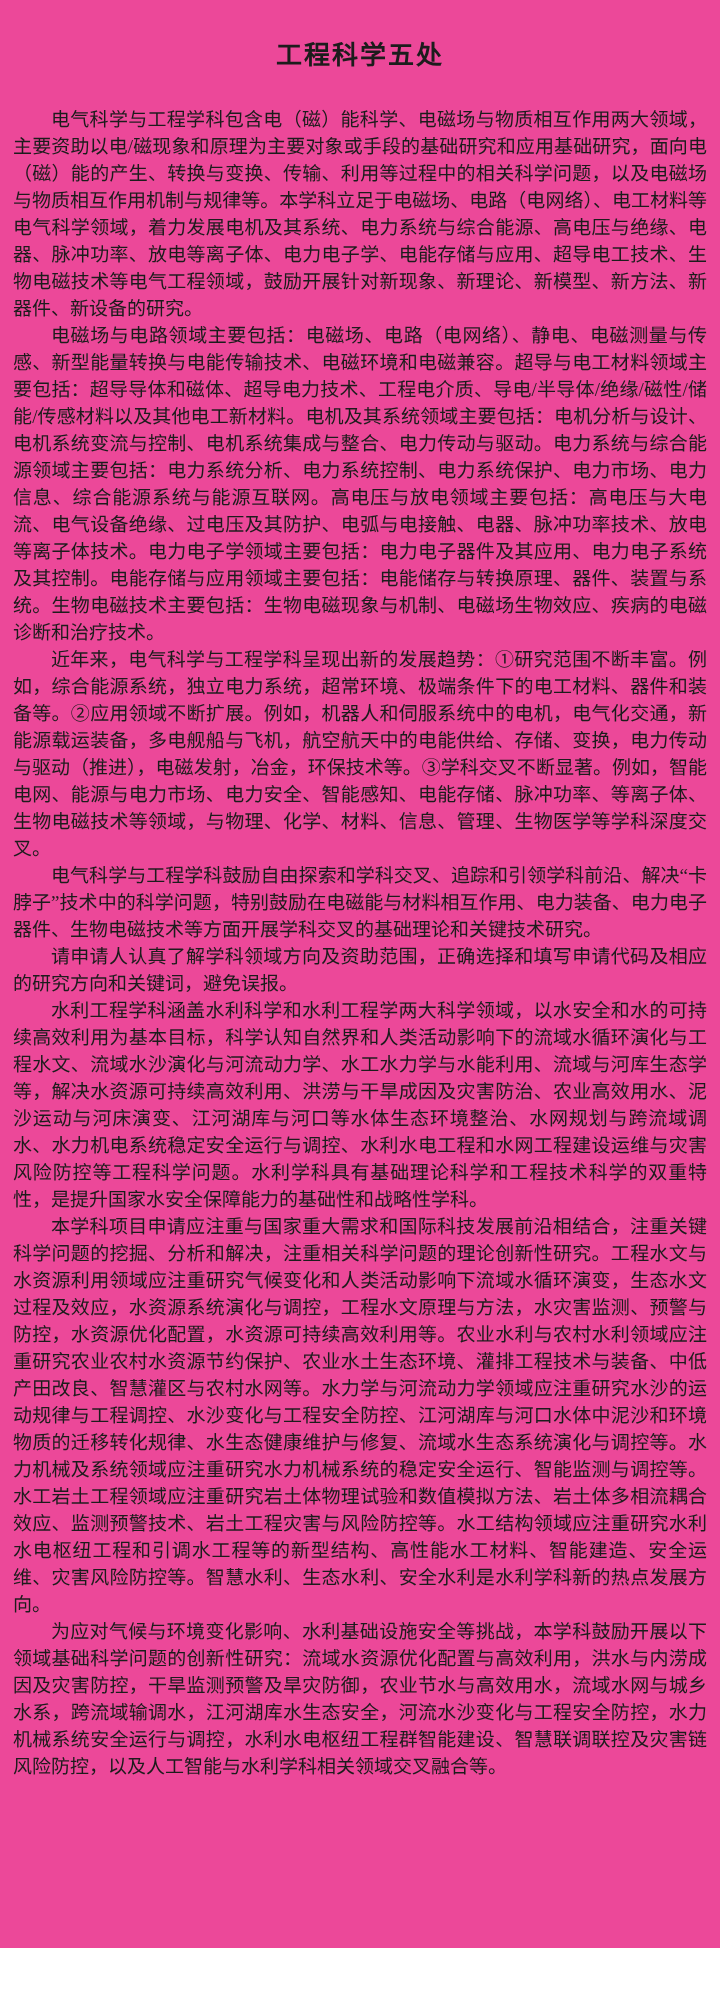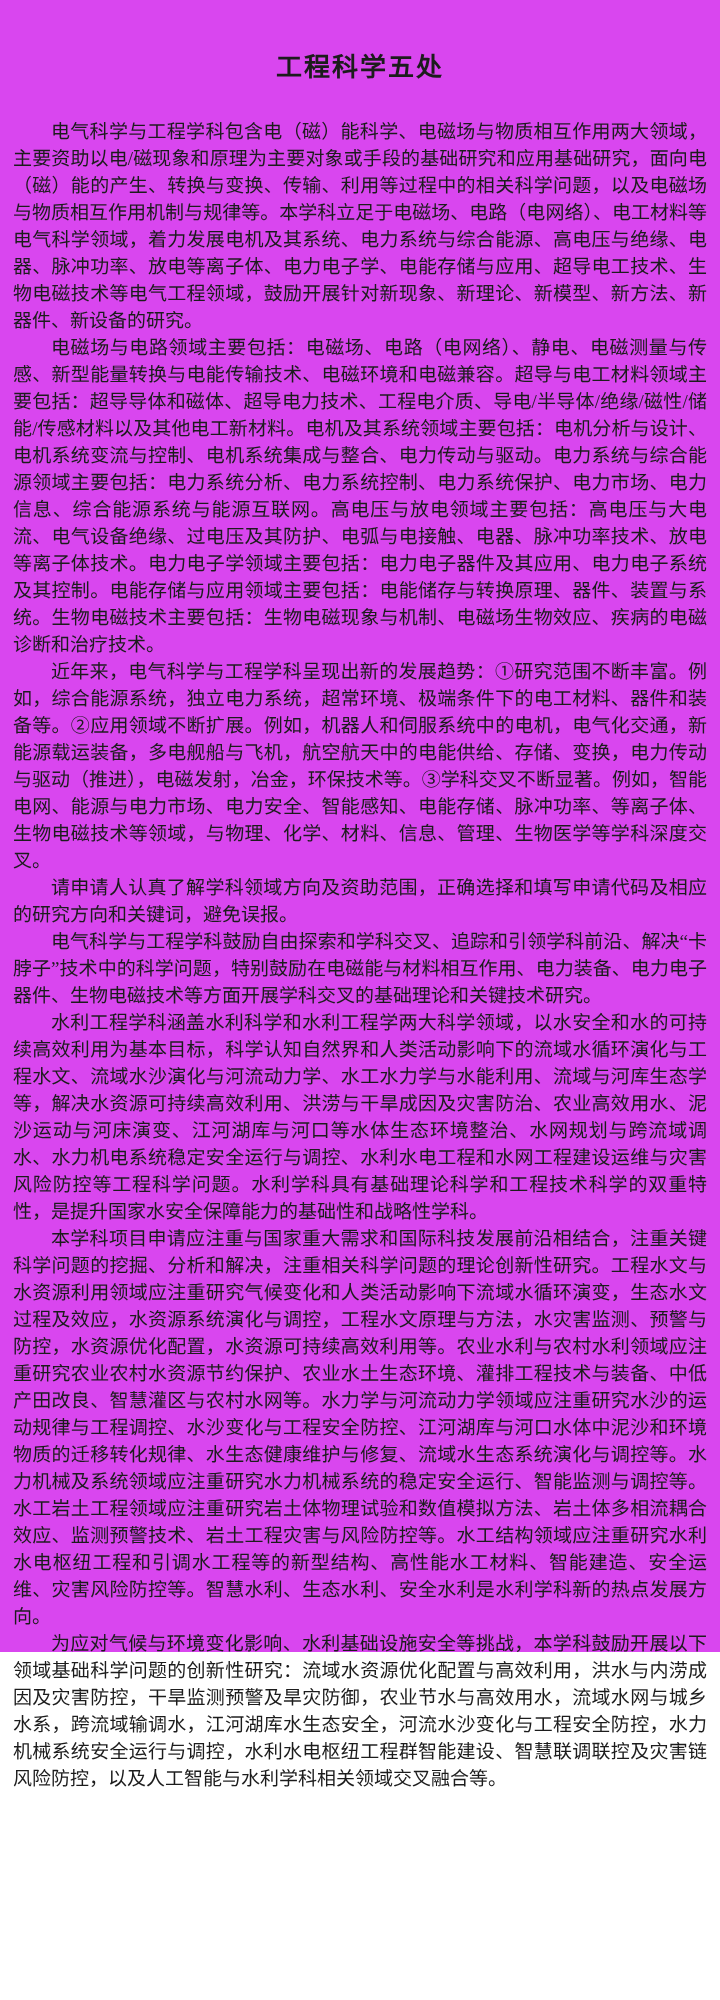--- a/index.html
+++ b/index.html
@@ -10,23 +10,23 @@
   body {
     width: 720px;
     height: 2000px;
     overflow: hidden;
     color: #1c1c1c;
     font-family: "Liberation Serif", "DejaVu Serif", serif;
   }
   .page {
     box-sizing: border-box;
     width: 720px;
-    height: 1652px;
-    padding: 54px 13px 0 13px;
-    background: #d946ef;
+    height: 1948px;
+    padding: 42px 13px 0 13px;
+    background: #ec4899;
   }
   .doc-title {
     font-size: 26px;
     line-height: 28px;
     font-weight: bold;
     text-align: center;
     margin: 0 0 36px 0;
     letter-spacing: 2px;
   }
   .section-heading {
@@ -50,22 +50,22 @@
 <body>
 
 <div class="page">
 
   <h1 class="doc-title">工程科学五处</h1>
 
   <section>
     <p class="body-para">电气科学与工程学科包含电（磁）能科学、电磁场与物质相互作用两大领域，主要资助以电/磁现象和原理为主要对象或手段的基础研究和应用基础研究，面向电（磁）能的产生、转换与变换、传输、利用等过程中的相关科学问题，以及电磁场与物质相互作用机制与规律等。本学科立足于电磁场、电路（电网络）、电工材料等电气科学领域，着力发展电机及其系统、电力系统与综合能源、高电压与绝缘、电器、脉冲功率、放电等离子体、电力电子学、电能存储与应用、超导电工技术、生物电磁技术等电气工程领域，鼓励开展针对新现象、新理论、新模型、新方法、新器件、新设备的研究。</p>
     <p class="body-para">电磁场与电路领域主要包括：电磁场、电路（电网络）、静电、电磁测量与传感、新型能量转换与电能传输技术、电磁环境和电磁兼容。超导与电工材料领域主要包括：超导导体和磁体、超导电力技术、工程电介质、导电/半导体/绝缘/磁性/储能/传感材料以及其他电工新材料。电机及其系统领域主要包括：电机分析与设计、电机系统变流与控制、电机系统集成与整合、电力传动与驱动。电力系统与综合能源领域主要包括：电力系统分析、电力系统控制、电力系统保护、电力市场、电力信息、综合能源系统与能源互联网。高电压与放电领域主要包括：高电压与大电流、电气设备绝缘、过电压及其防护、电弧与电接触、电器、脉冲功率技术、放电等离子体技术。电力电子学领域主要包括：电力电子器件及其应用、电力电子系统及其控制。电能存储与应用领域主要包括：电能储存与转换原理、器件、装置与系统。生物电磁技术主要包括：生物电磁现象与机制、电磁场生物效应、疾病的电磁诊断和治疗技术。</p>
     <p class="body-para">近年来，电气科学与工程学科呈现出新的发展趋势：①研究范围不断丰富。例如，综合能源系统，独立电力系统，超常环境、极端条件下的电工材料、器件和装备等。②应用领域不断扩展。例如，机器人和伺服系统中的电机，电气化交通，新能源载运装备，多电舰船与飞机，航空航天中的电能供给、存储、变换，电力传动与驱动（推进），电磁发射，冶金，环保技术等。③学科交叉不断显著。例如，智能电网、能源与电力市场、电力安全、智能感知、电能存储、脉冲功率、等离子体、生物电磁技术等领域，与物理、化学、材料、信息、管理、生物医学等学科深度交叉。</p>
+    <p class="body-para">电气科学与工程学科鼓励自由探索和学科交叉、追踪和引领学科前沿、解决“卡脖子”技术中的科学问题，特别鼓励在电磁能与材料相互作用、电力装备、电力电子器件、生物电磁技术等方面开展学科交叉的基础理论和关键技术研究。</p>
     <p class="body-para">请申请人认真了解学科领域方向及资助范围，正确选择和填写申请代码及相应的研究方向和关键词，避免误报。</p>
-    <p class="body-para">电气科学与工程学科鼓励自由探索和学科交叉、追踪和引领学科前沿、解决“卡脖子”技术中的科学问题，特别鼓励在电磁能与材料相互作用、电力装备、电力电子器件、生物电磁技术等方面开展学科交叉的基础理论和关键技术研究。</p>
   </section>
 
   <section>
     <p class="body-para">水利工程学科涵盖水利科学和水利工程学两大科学领域，以水安全和水的可持续高效利用为基本目标，科学认知自然界和人类活动影响下的流域水循环演化与工程水文、流域水沙演化与河流动力学、水工水力学与水能利用、流域与河库生态学等，解决水资源可持续高效利用、洪涝与干旱成因及灾害防治、农业高效用水、泥沙运动与河床演变、江河湖库与河口等水体生态环境整治、水网规划与跨流域调水、水力机电系统稳定安全运行与调控、水利水电工程和水网工程建设运维与灾害风险防控等工程科学问题。水利学科具有基础理论科学和工程技术科学的双重特性，是提升国家水安全保障能力的基础性和战略性学科。</p>
     <p class="body-para">本学科项目申请应注重与国家重大需求和国际科技发展前沿相结合，注重关键科学问题的挖掘、分析和解决，注重相关科学问题的理论创新性研究。工程水文与水资源利用领域应注重研究气候变化和人类活动影响下流域水循环演变，生态水文过程及效应，水资源系统演化与调控，工程水文原理与方法，水灾害监测、预警与防控，水资源优化配置，水资源可持续高效利用等。农业水利与农村水利领域应注重研究农业农村水资源节约保护、农业水土生态环境、灌排工程技术与装备、中低产田改良、智慧灌区与农村水网等。水力学与河流动力学领域应注重研究水沙的运动规律与工程调控、水沙变化与工程安全防控、江河湖库与河口水体中泥沙和环境物质的迁移转化规律、水生态健康维护与修复、流域水生态系统演化与调控等。水力机械及系统领域应注重研究水力机械系统的稳定安全运行、智能监测与调控等。水工岩土工程领域应注重研究岩土体物理试验和数值模拟方法、岩土体多相流耦合效应、监测预警技术、岩土工程灾害与风险防控等。水工结构领域应注重研究水利水电枢纽工程和引调水工程等的新型结构、高性能水工材料、智能建造、安全运维、灾害风险防控等。智慧水利、生态水利、安全水利是水利学科新的热点发展方向。</p>
     <p class="body-para">为应对气候与环境变化影响、水利基础设施安全等挑战，本学科鼓励开展以下领域基础科学问题的创新性研究：流域水资源优化配置与高效利用，洪水与内涝成因及灾害防控，干旱监测预警及旱灾防御，农业节水与高效用水，流域水网与城乡水系，跨流域输调水，江河湖库水生态安全，河流水沙变化与工程安全防控，水力机械系统安全运行与调控，水利水电枢纽工程群智能建设、智慧联调联控及灾害链风险防控，以及人工智能与水利学科相关领域交叉融合等。</p>
   </section>
 
 </div>
 

